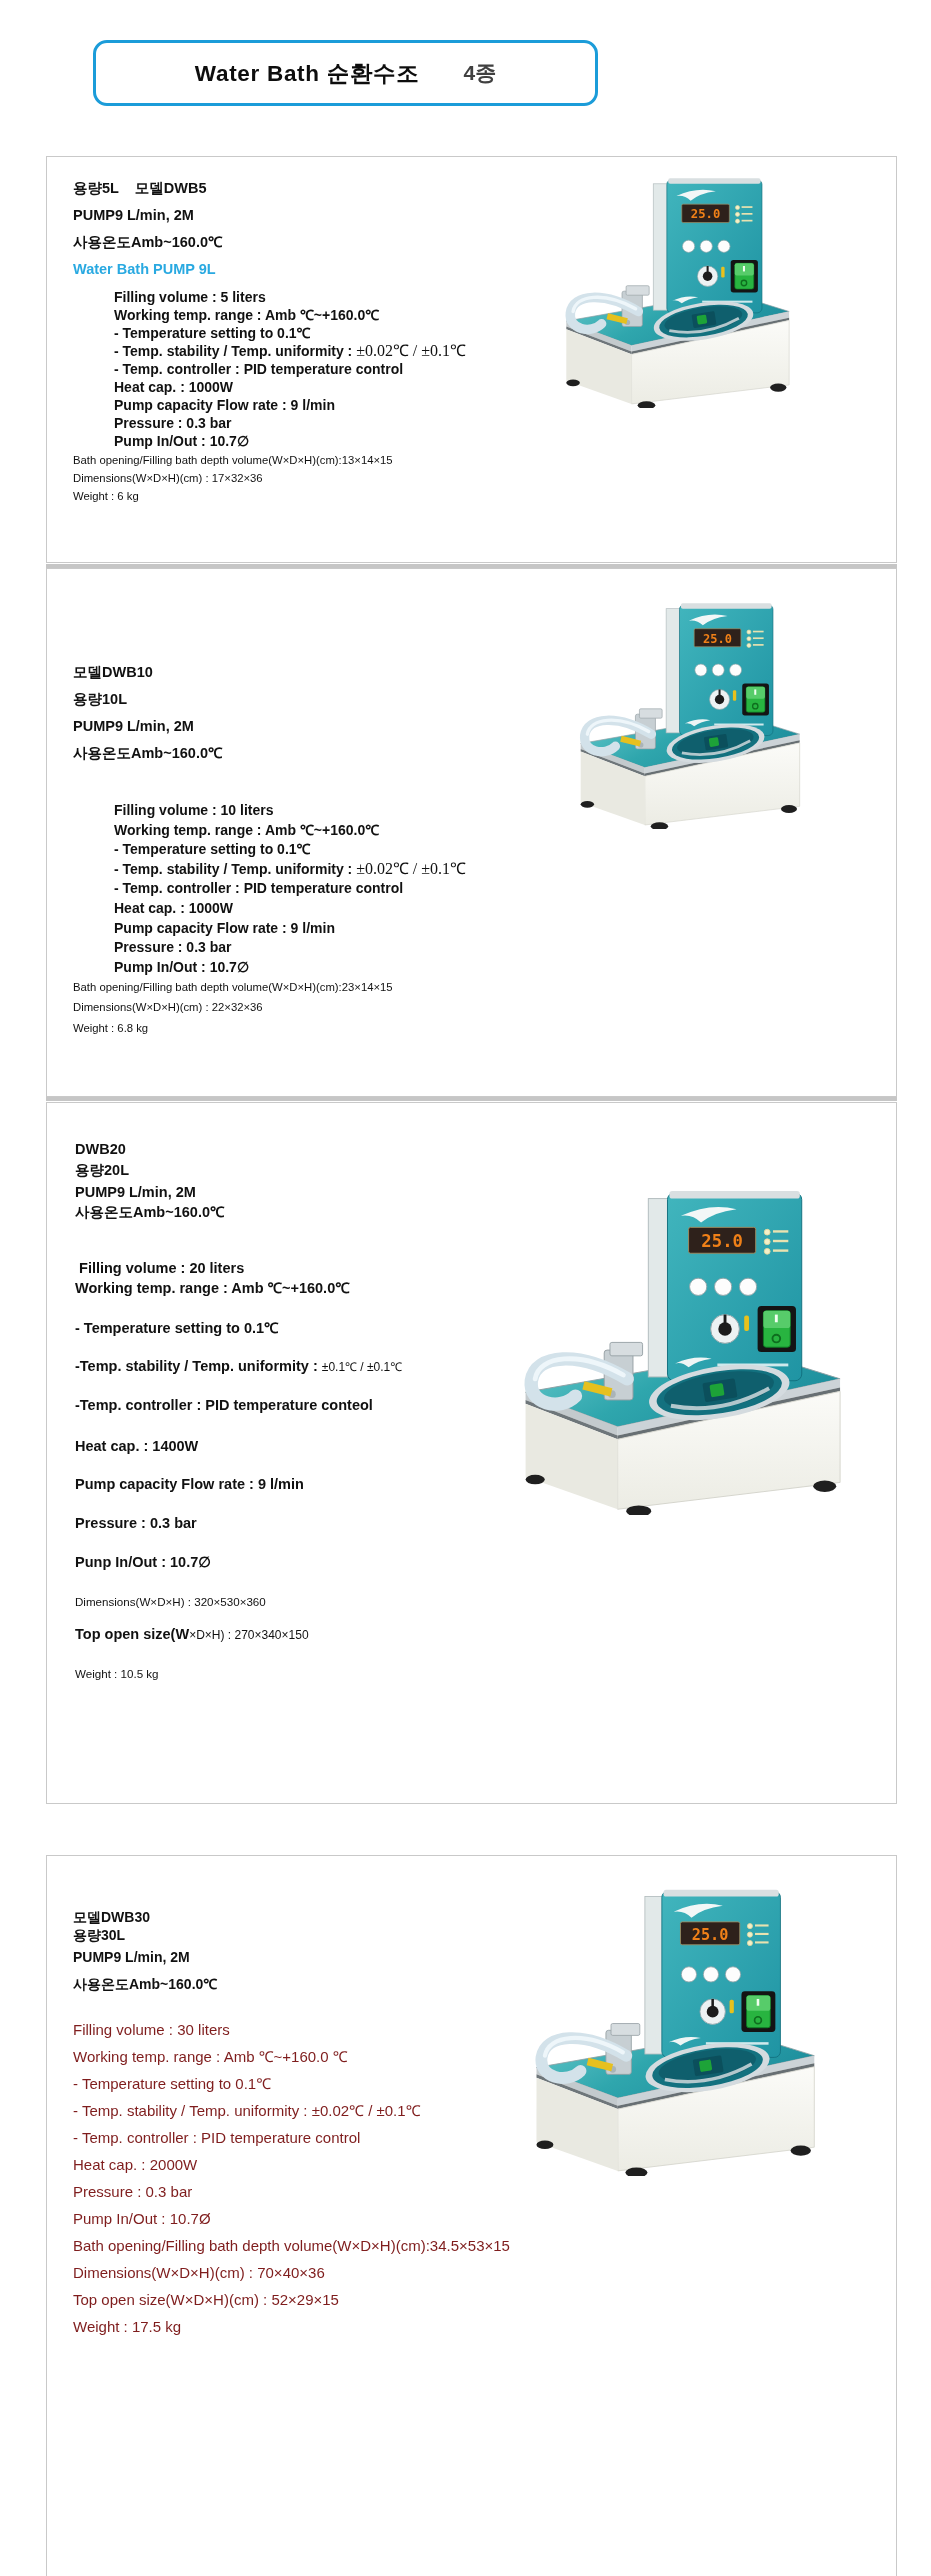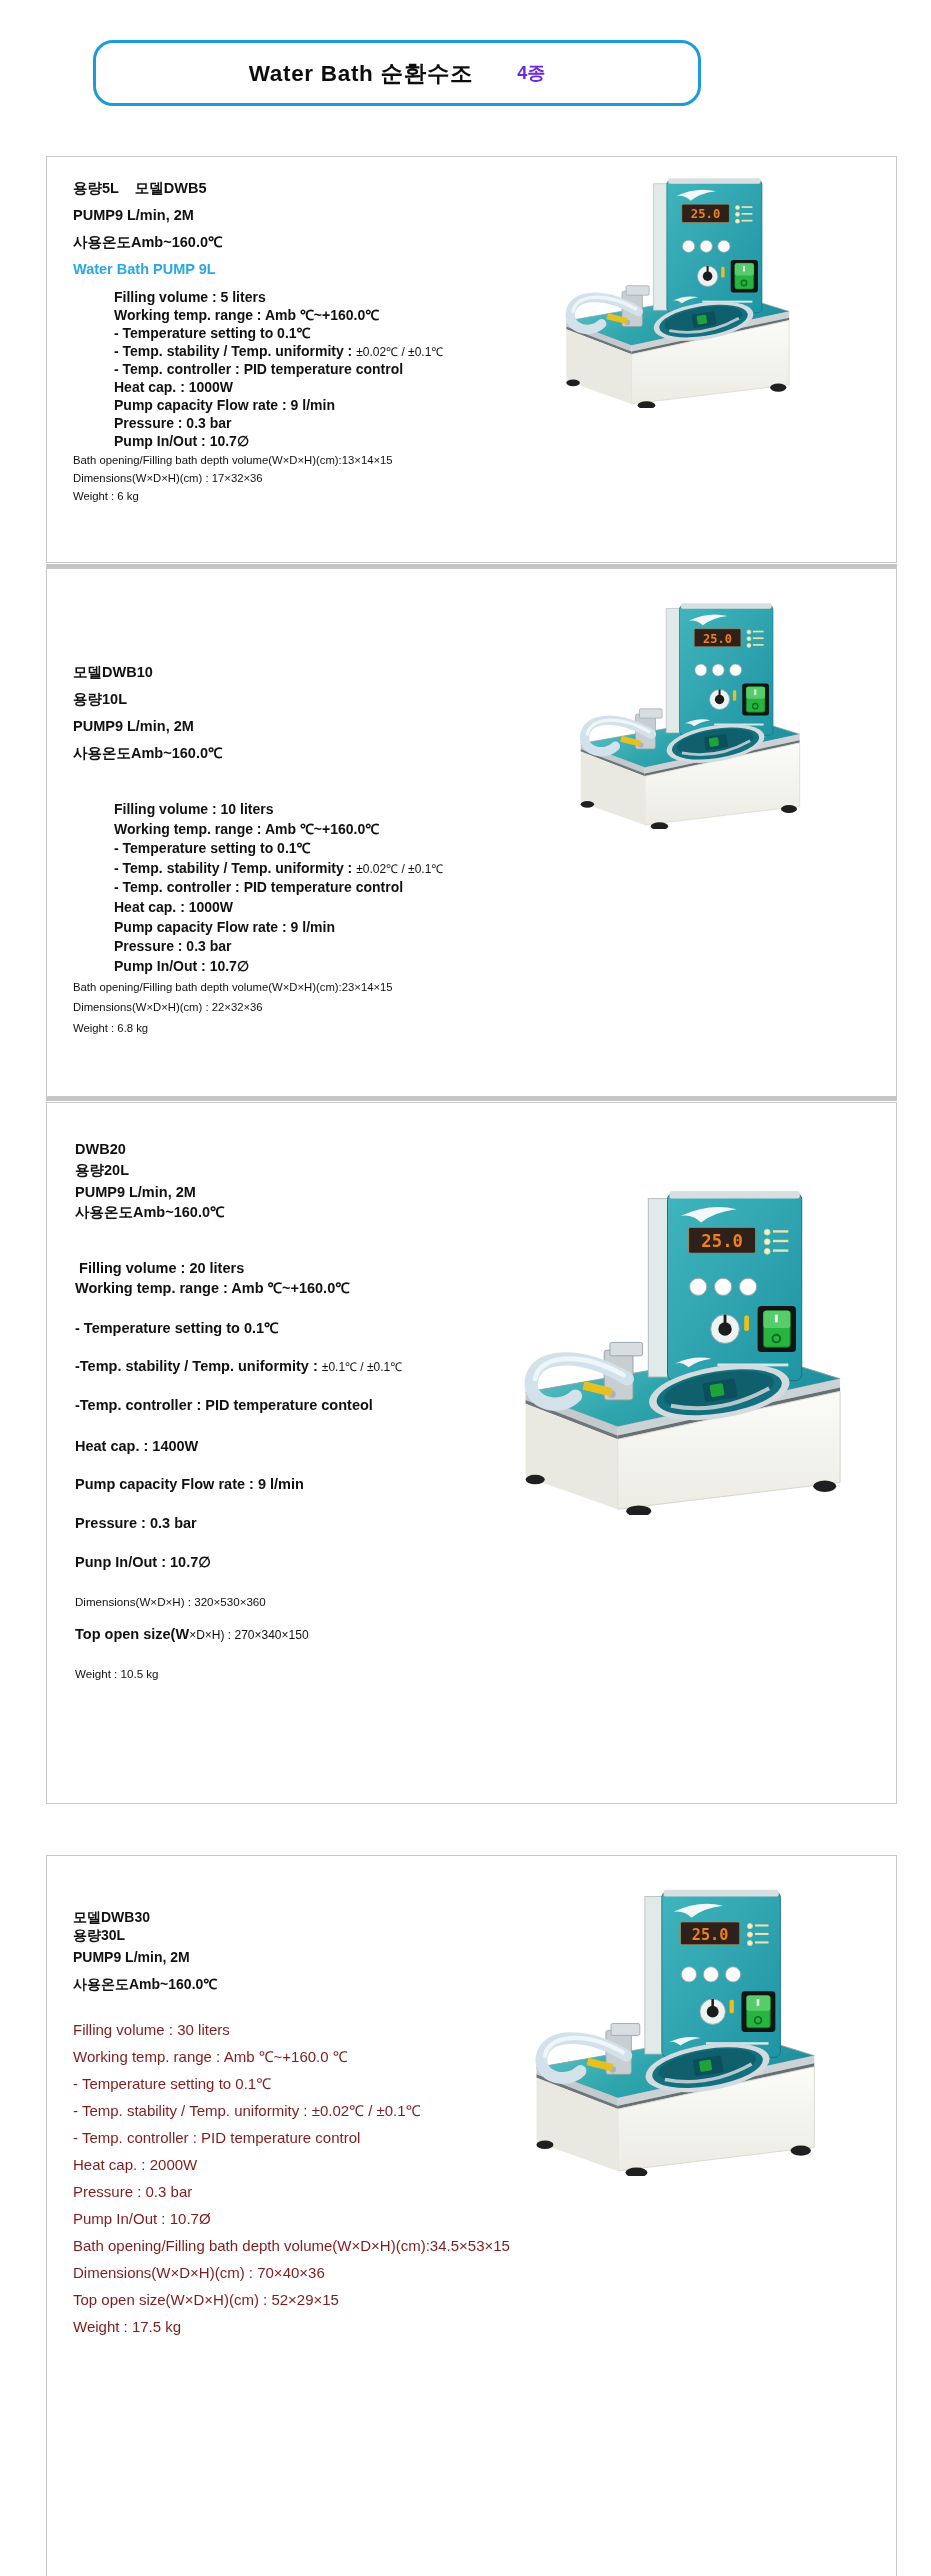--- a/index.html
+++ b/index.html
@@ -1,45 +1,45 @@
 <!DOCTYPE html>
 <html style="font-size:11.6px"><head>
 <meta charset="utf-8">
 <style>
   html,body{margin:0;padding:0;background:#ffffff;}
   .page{position:relative;width:932px;height:2576px;background:#ffffff;overflow:hidden;
         font-family:"Liberation Sans", sans-serif;color:#111;}
 
   
-  .header-box{position:absolute;left:93px;top:40px;width:608px;height:66px;box-sizing:border-box;
-              border:3.6px solid #1b9cd9;border-radius:20px;background:#fff;
+  .header-box{position:absolute;left:93px;top:40px;width:505px;height:66px;box-sizing:border-box;
+              border:3.6px solid #1b9cd9;border-radius:14px;background:#fff;
               display:flex;align-items:center;justify-content:center;gap:44px;}
   .header-title{font-size:22.5px;font-weight:bold;color:#0d0d0d;letter-spacing:0.7px;}
-  .header-badge{font-size:18px;font-weight:bold;color:#6d28d9;}
+  .header-badge{font-size:21px;font-weight:bold;color:#404040;}
 
   
   .pbox{position:absolute;left:46px;width:851px;box-sizing:border-box;
         border:1.5px solid #c9c9c9;background:#fff;}
   #box1{top:156px;height:407px;}
   #box2{top:568px;height:529px;}
   #box3{top:1102px;height:702px;}
   #box4{top:1855px;height:802px;}
   .divider{position:absolute;left:46px;width:851px;height:4.4px;background:#c6c6c6;}
   #div1{top:564px;} #div2{top:1097px;}
 
   .content{position:absolute;left:26px;}
   .c1{top:17.5px;}
   .c2{top:90px;}
   .c4{top:52px;}
 
   .hline{font-size:14.5px;font-weight:bold;height:27px;line-height:27px;white-space:pre;}
   .subtitle{color:#29a9e1;}
   .speclist{margin-top:5.8px;}
   .spec{font-size:14px;font-weight:bold;height:18px;line-height:18px;white-space:pre;margin-left:41px;}
-  .spec .sm{font-weight:normal;font-size:12px;}
+  .spec .sm{font-weight:normal;font-size:16px;font-family:Liberation Serif, serif;}
   .smalllist{margin-top:0.7px;}
   .small{font-size:11.3px;font-weight:normal;height:18px;line-height:18px;white-space:pre;}
 
   
   .c2 .speclist{margin-top:33px;}
   .c2 .spec{height:19.6px;line-height:19.6px;}
   .c2 .small{height:20.4px;line-height:20.4px;}
 
   
   .abs{position:absolute;left:28px;white-space:pre;}

